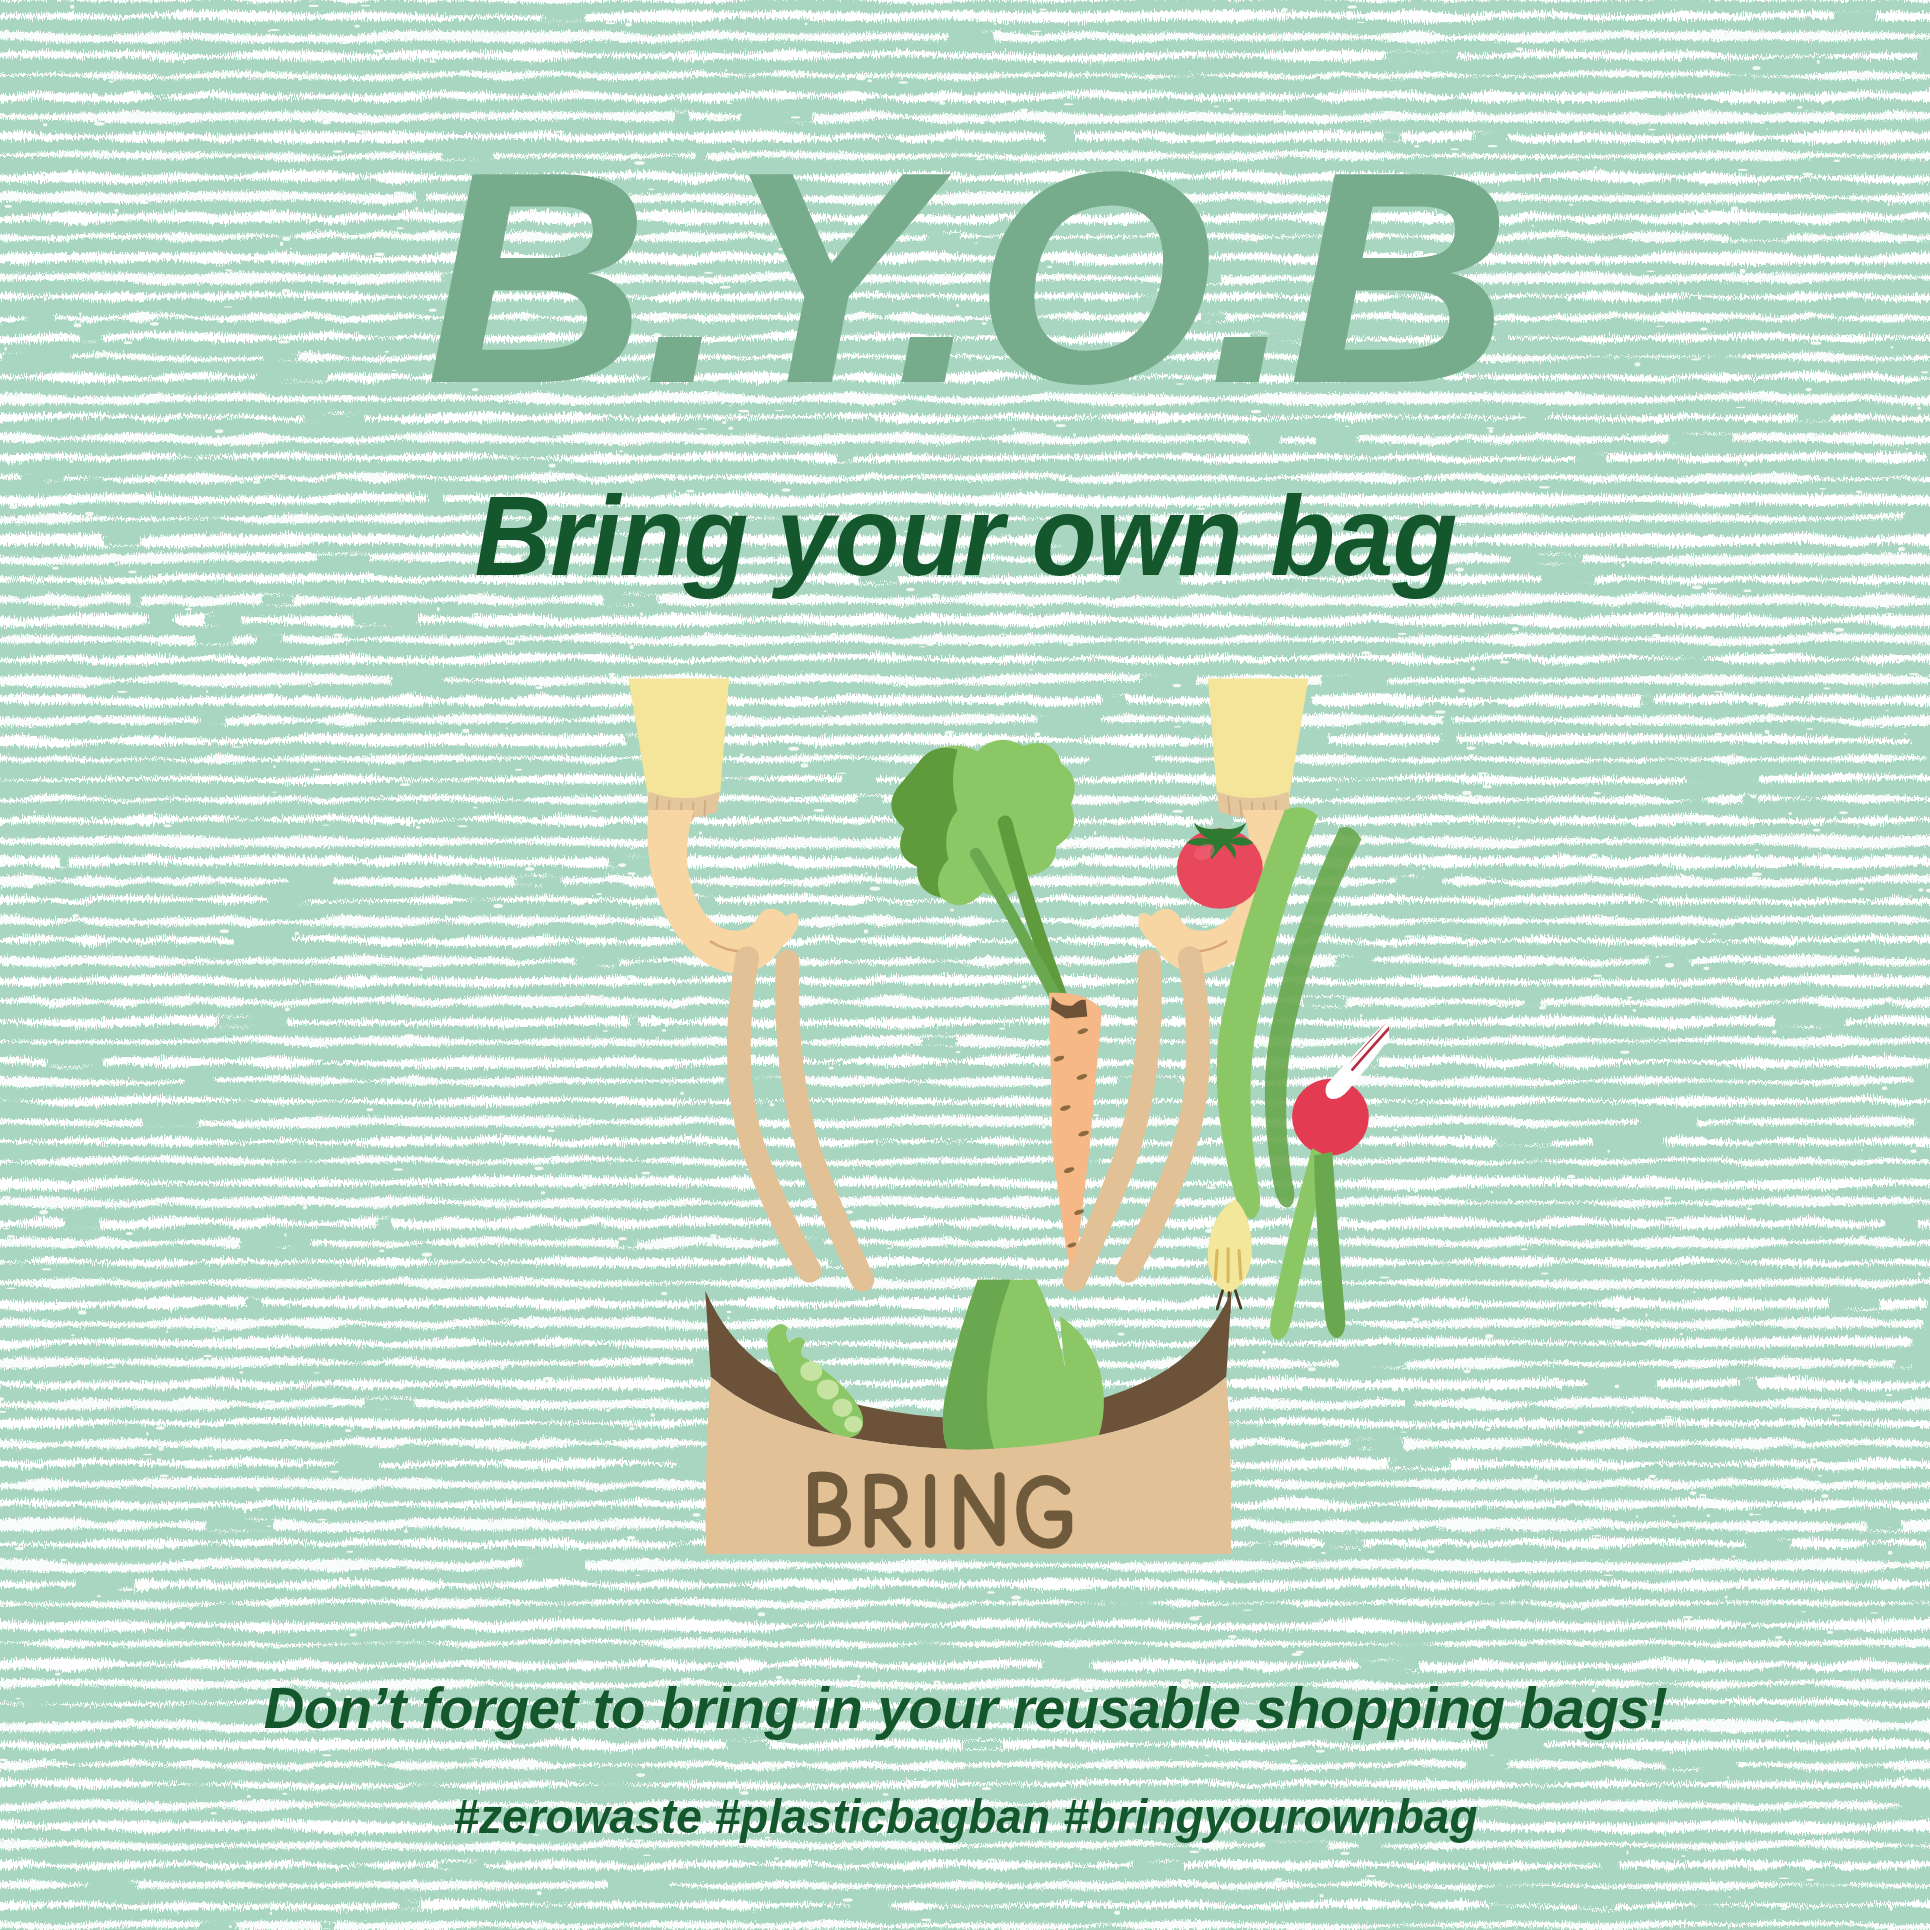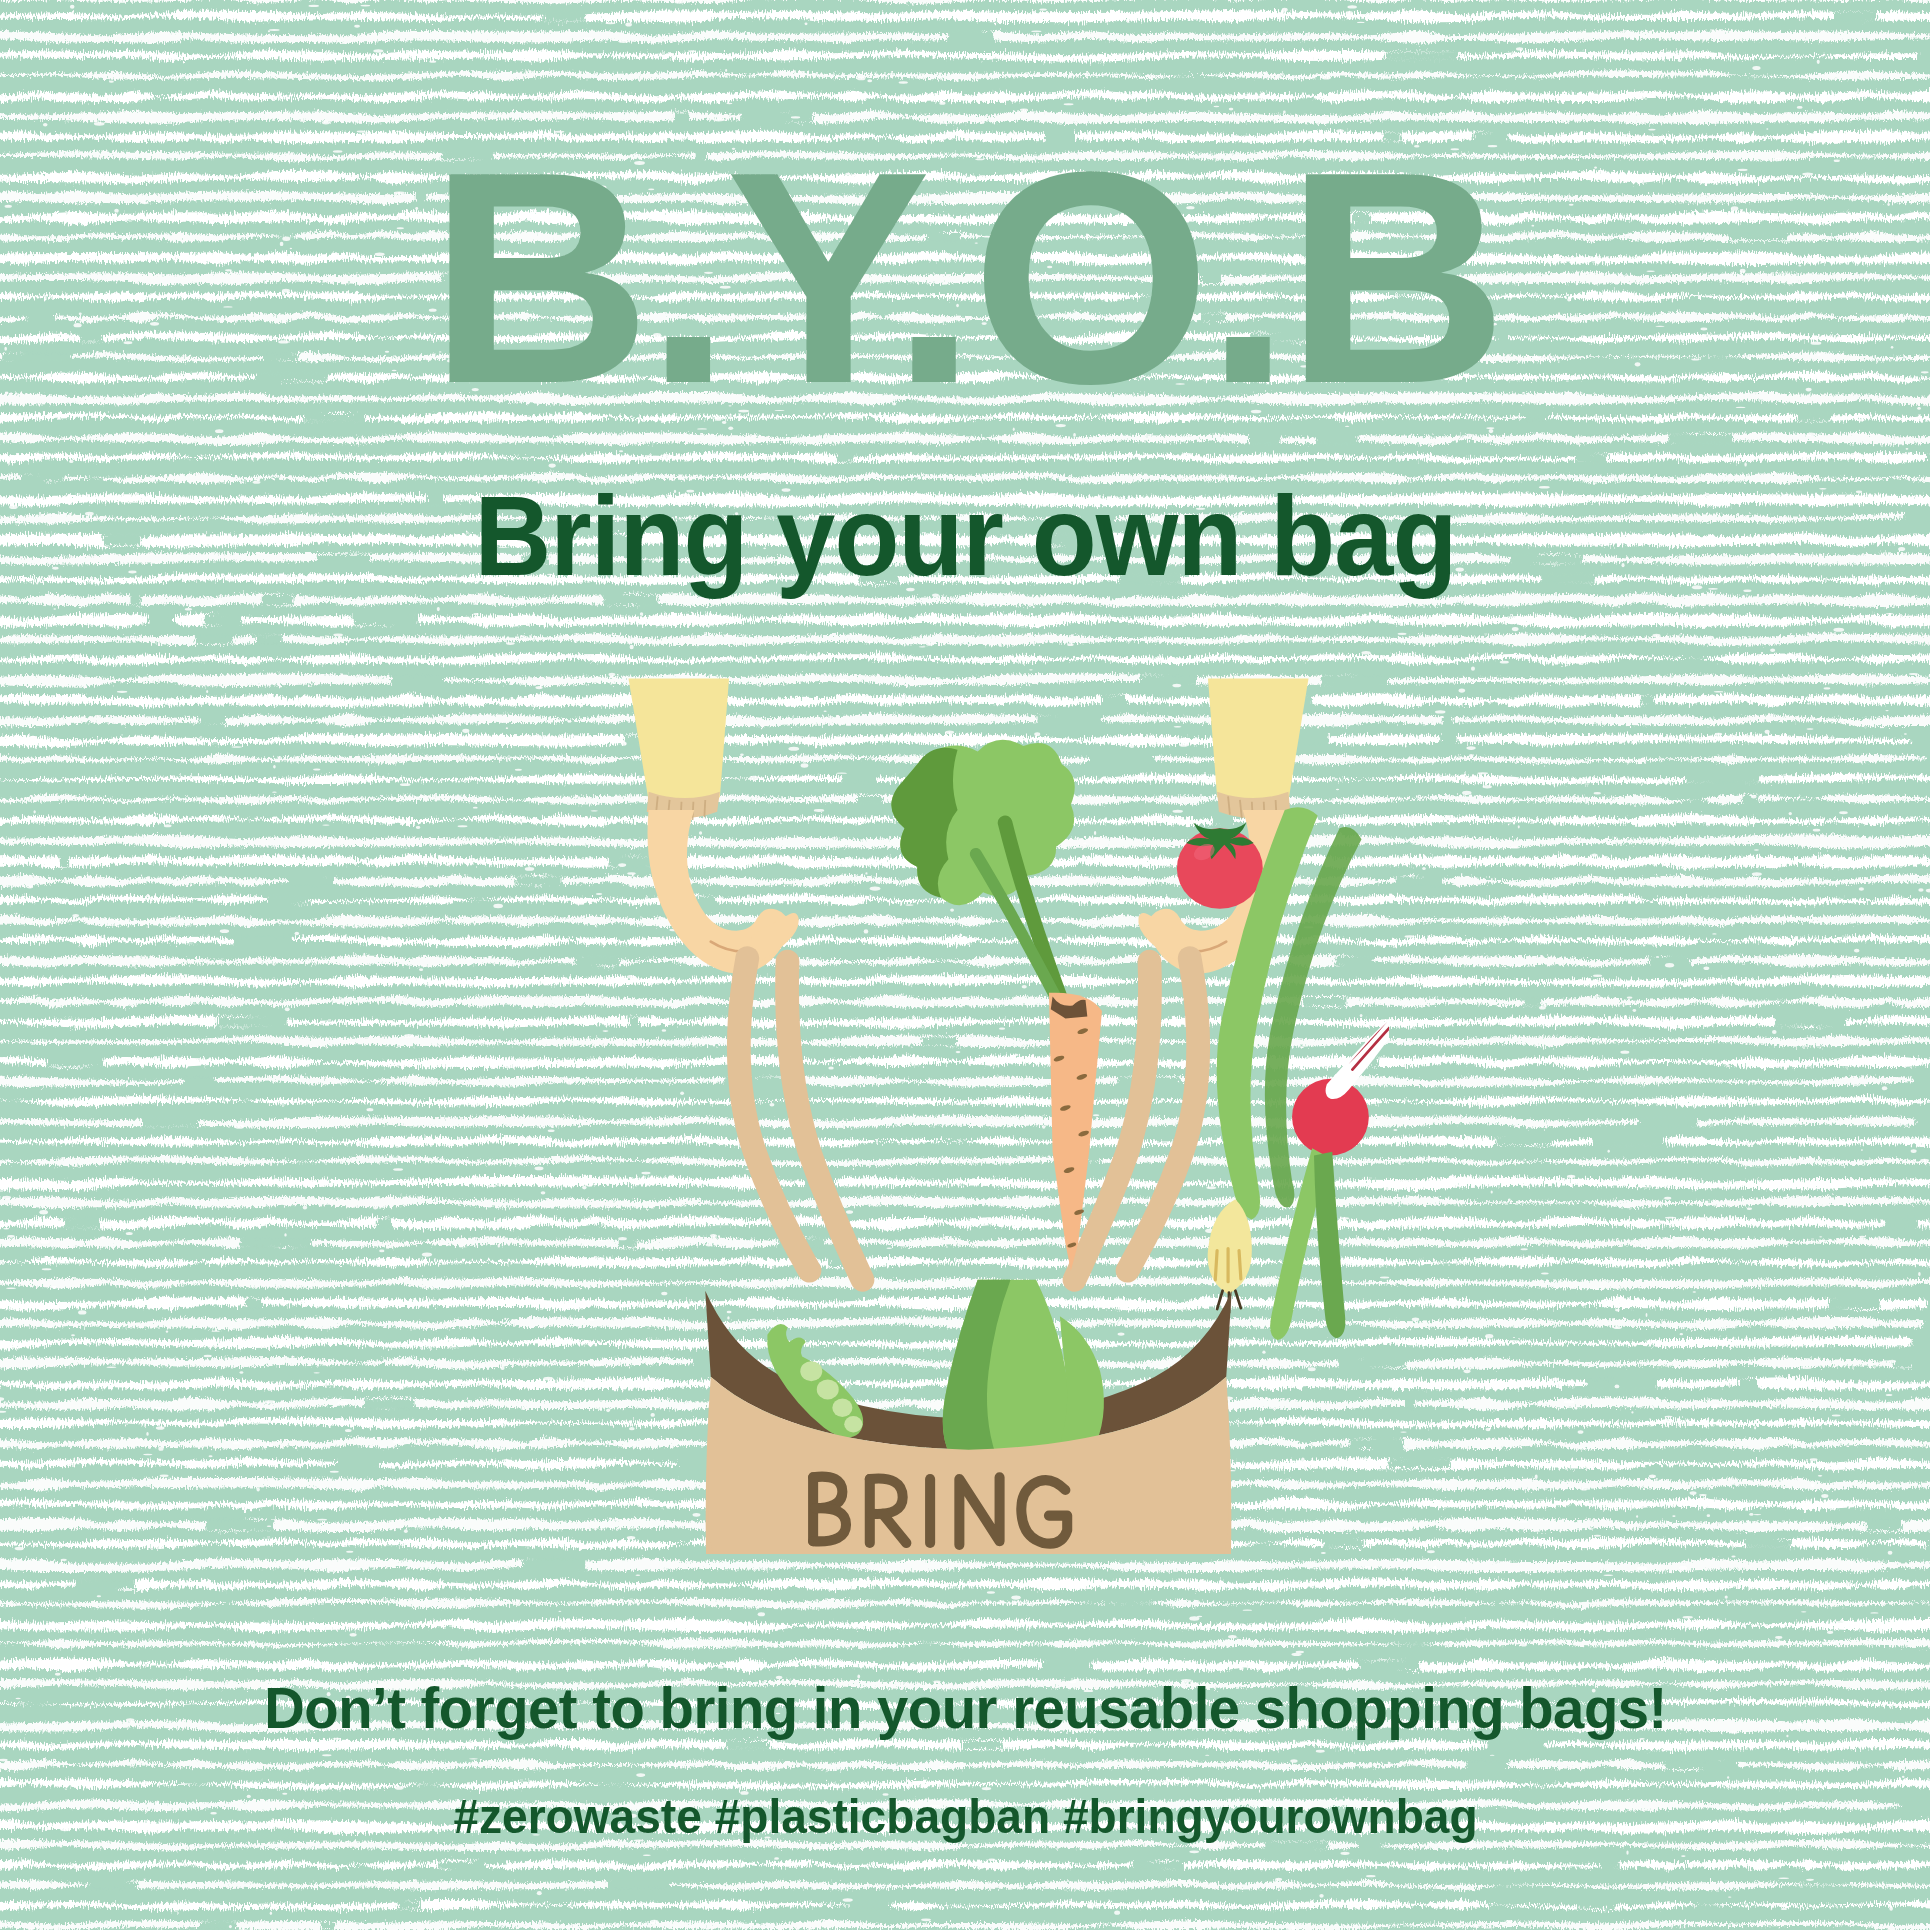--- a/index.html
+++ b/index.html
@@ -7,20 +7,21 @@
     padding: 0;
     background: #ffffff;
   }
   #poster {
     position: relative;
     width: 1931px;
     height: 1931px;
     overflow: hidden;
     background: #ffffff;
     font-family: "Liberation Sans", sans-serif;
+    font-style: italic;
   }
 
   
   #bg-texture {
     position: absolute;
     inset: 0;
     width: 100%;
     height: 100%;
     z-index: 0;
   }

